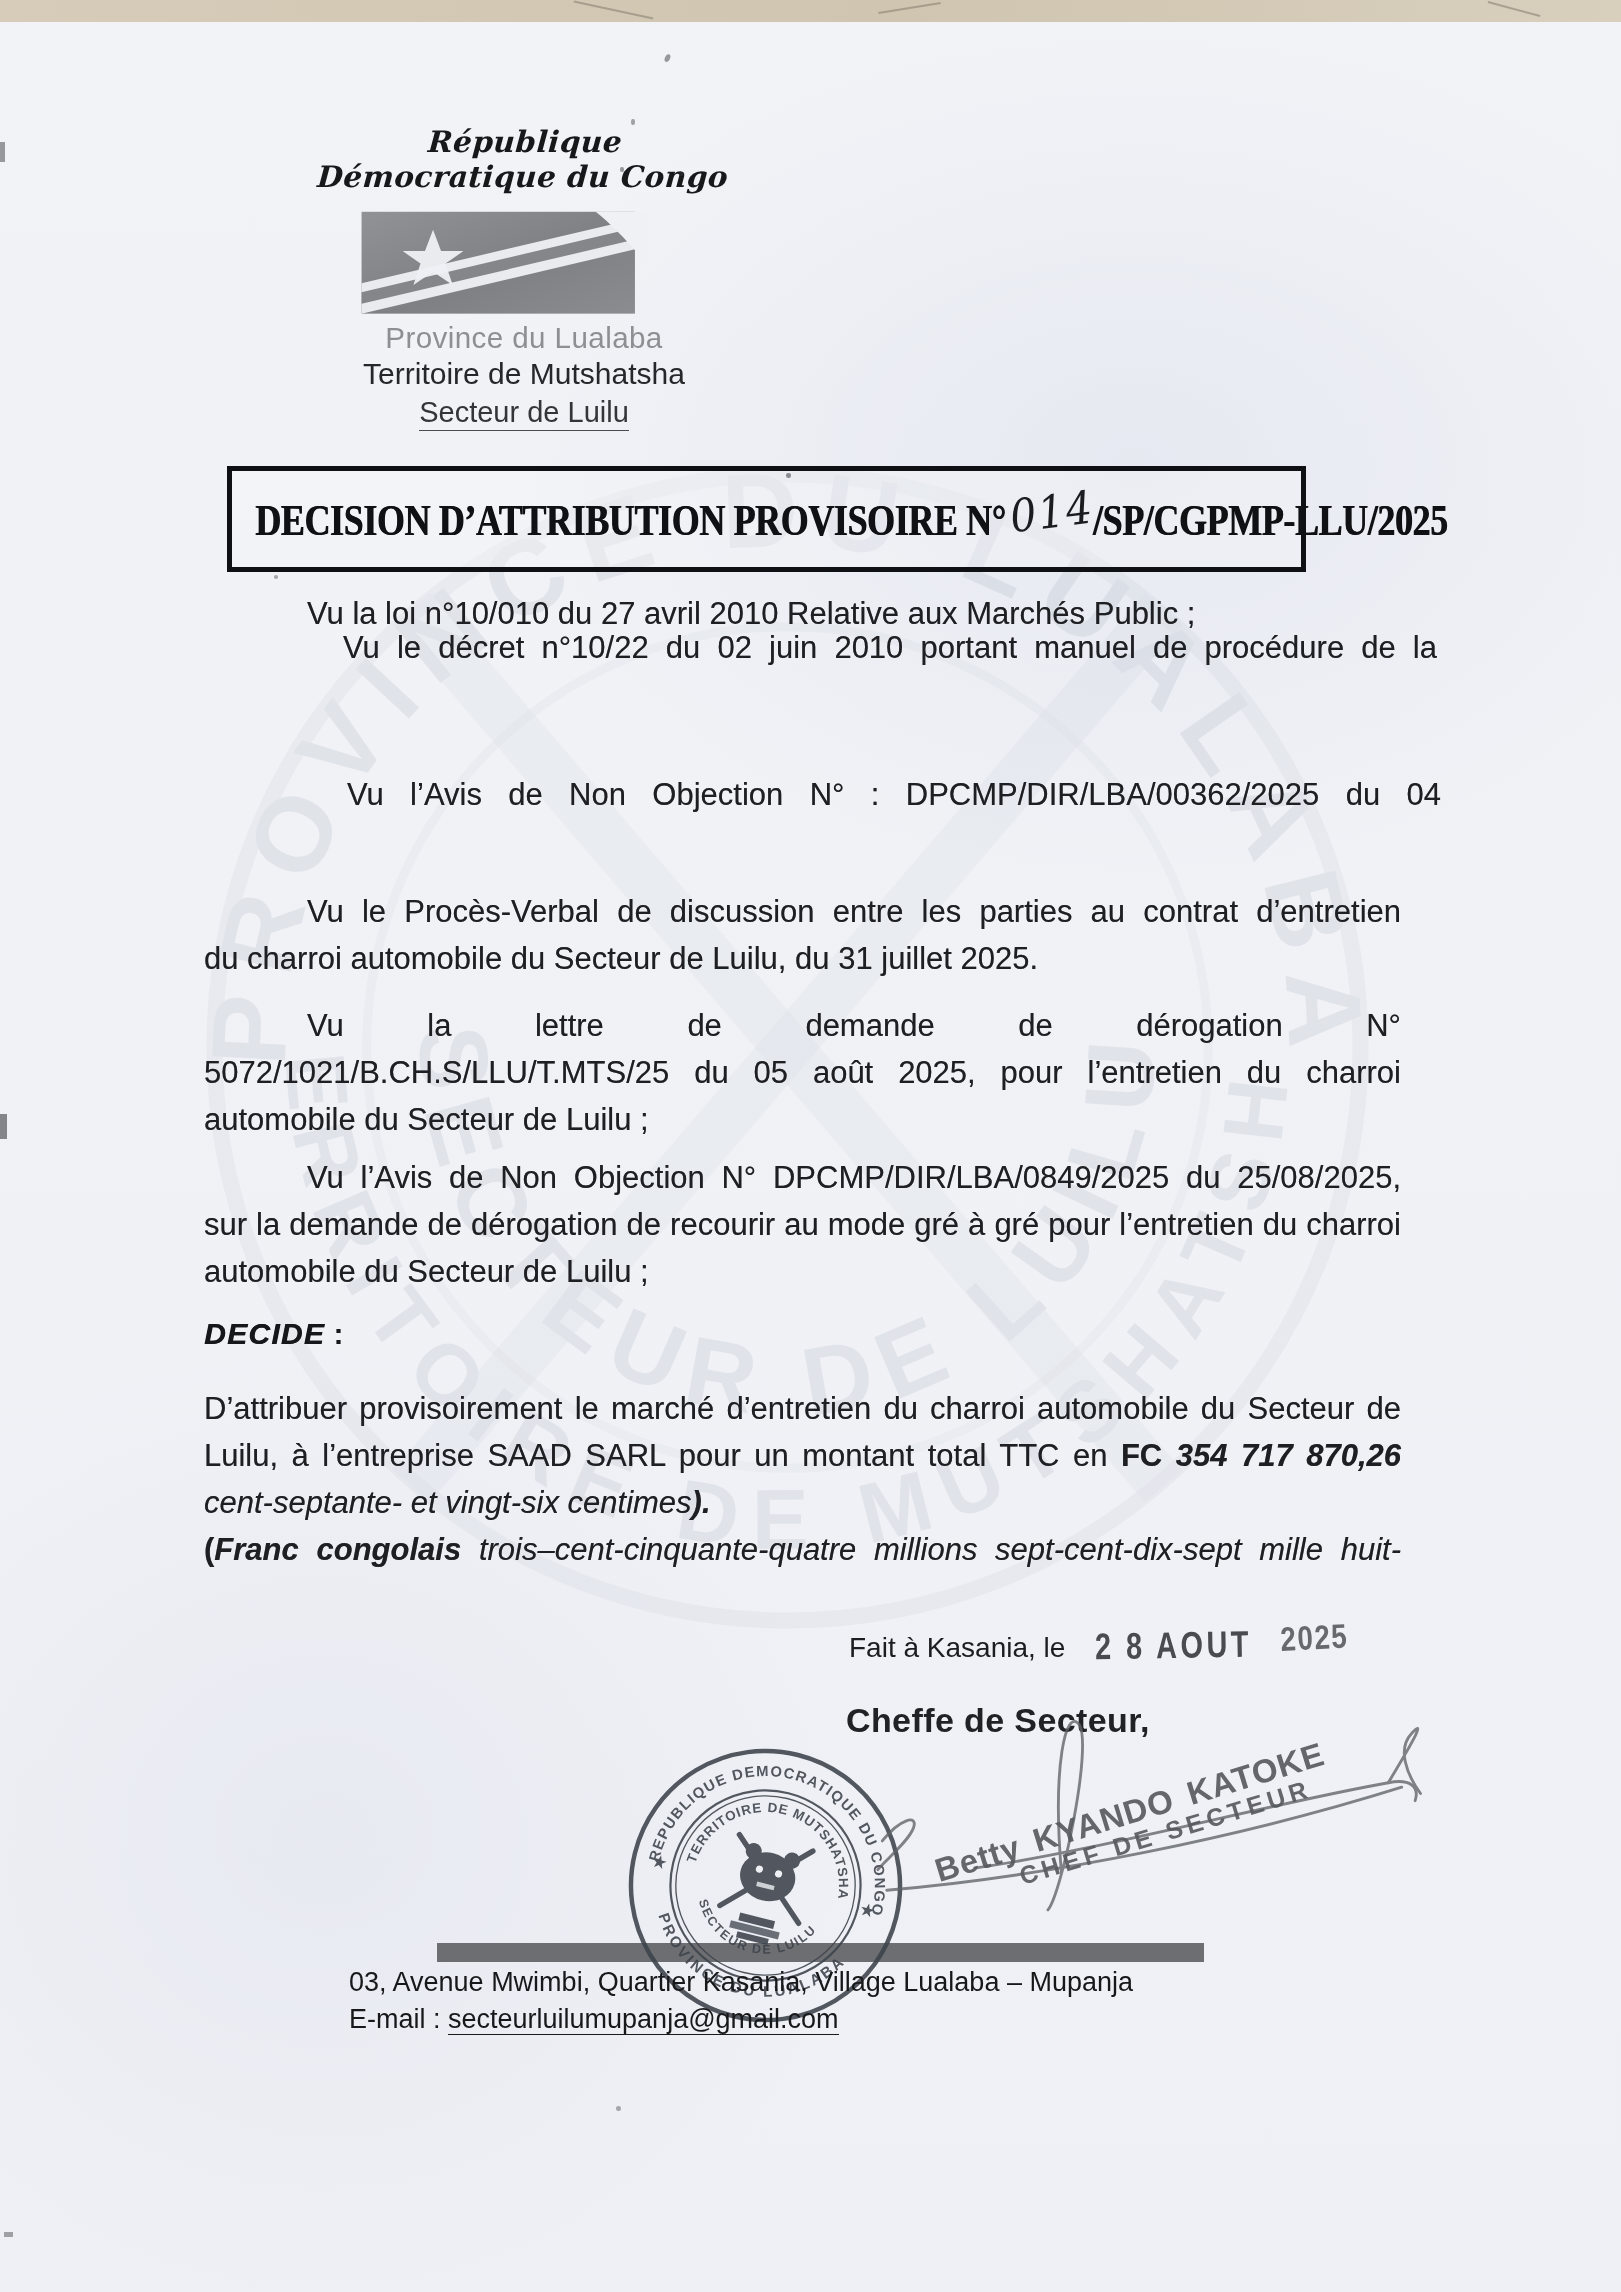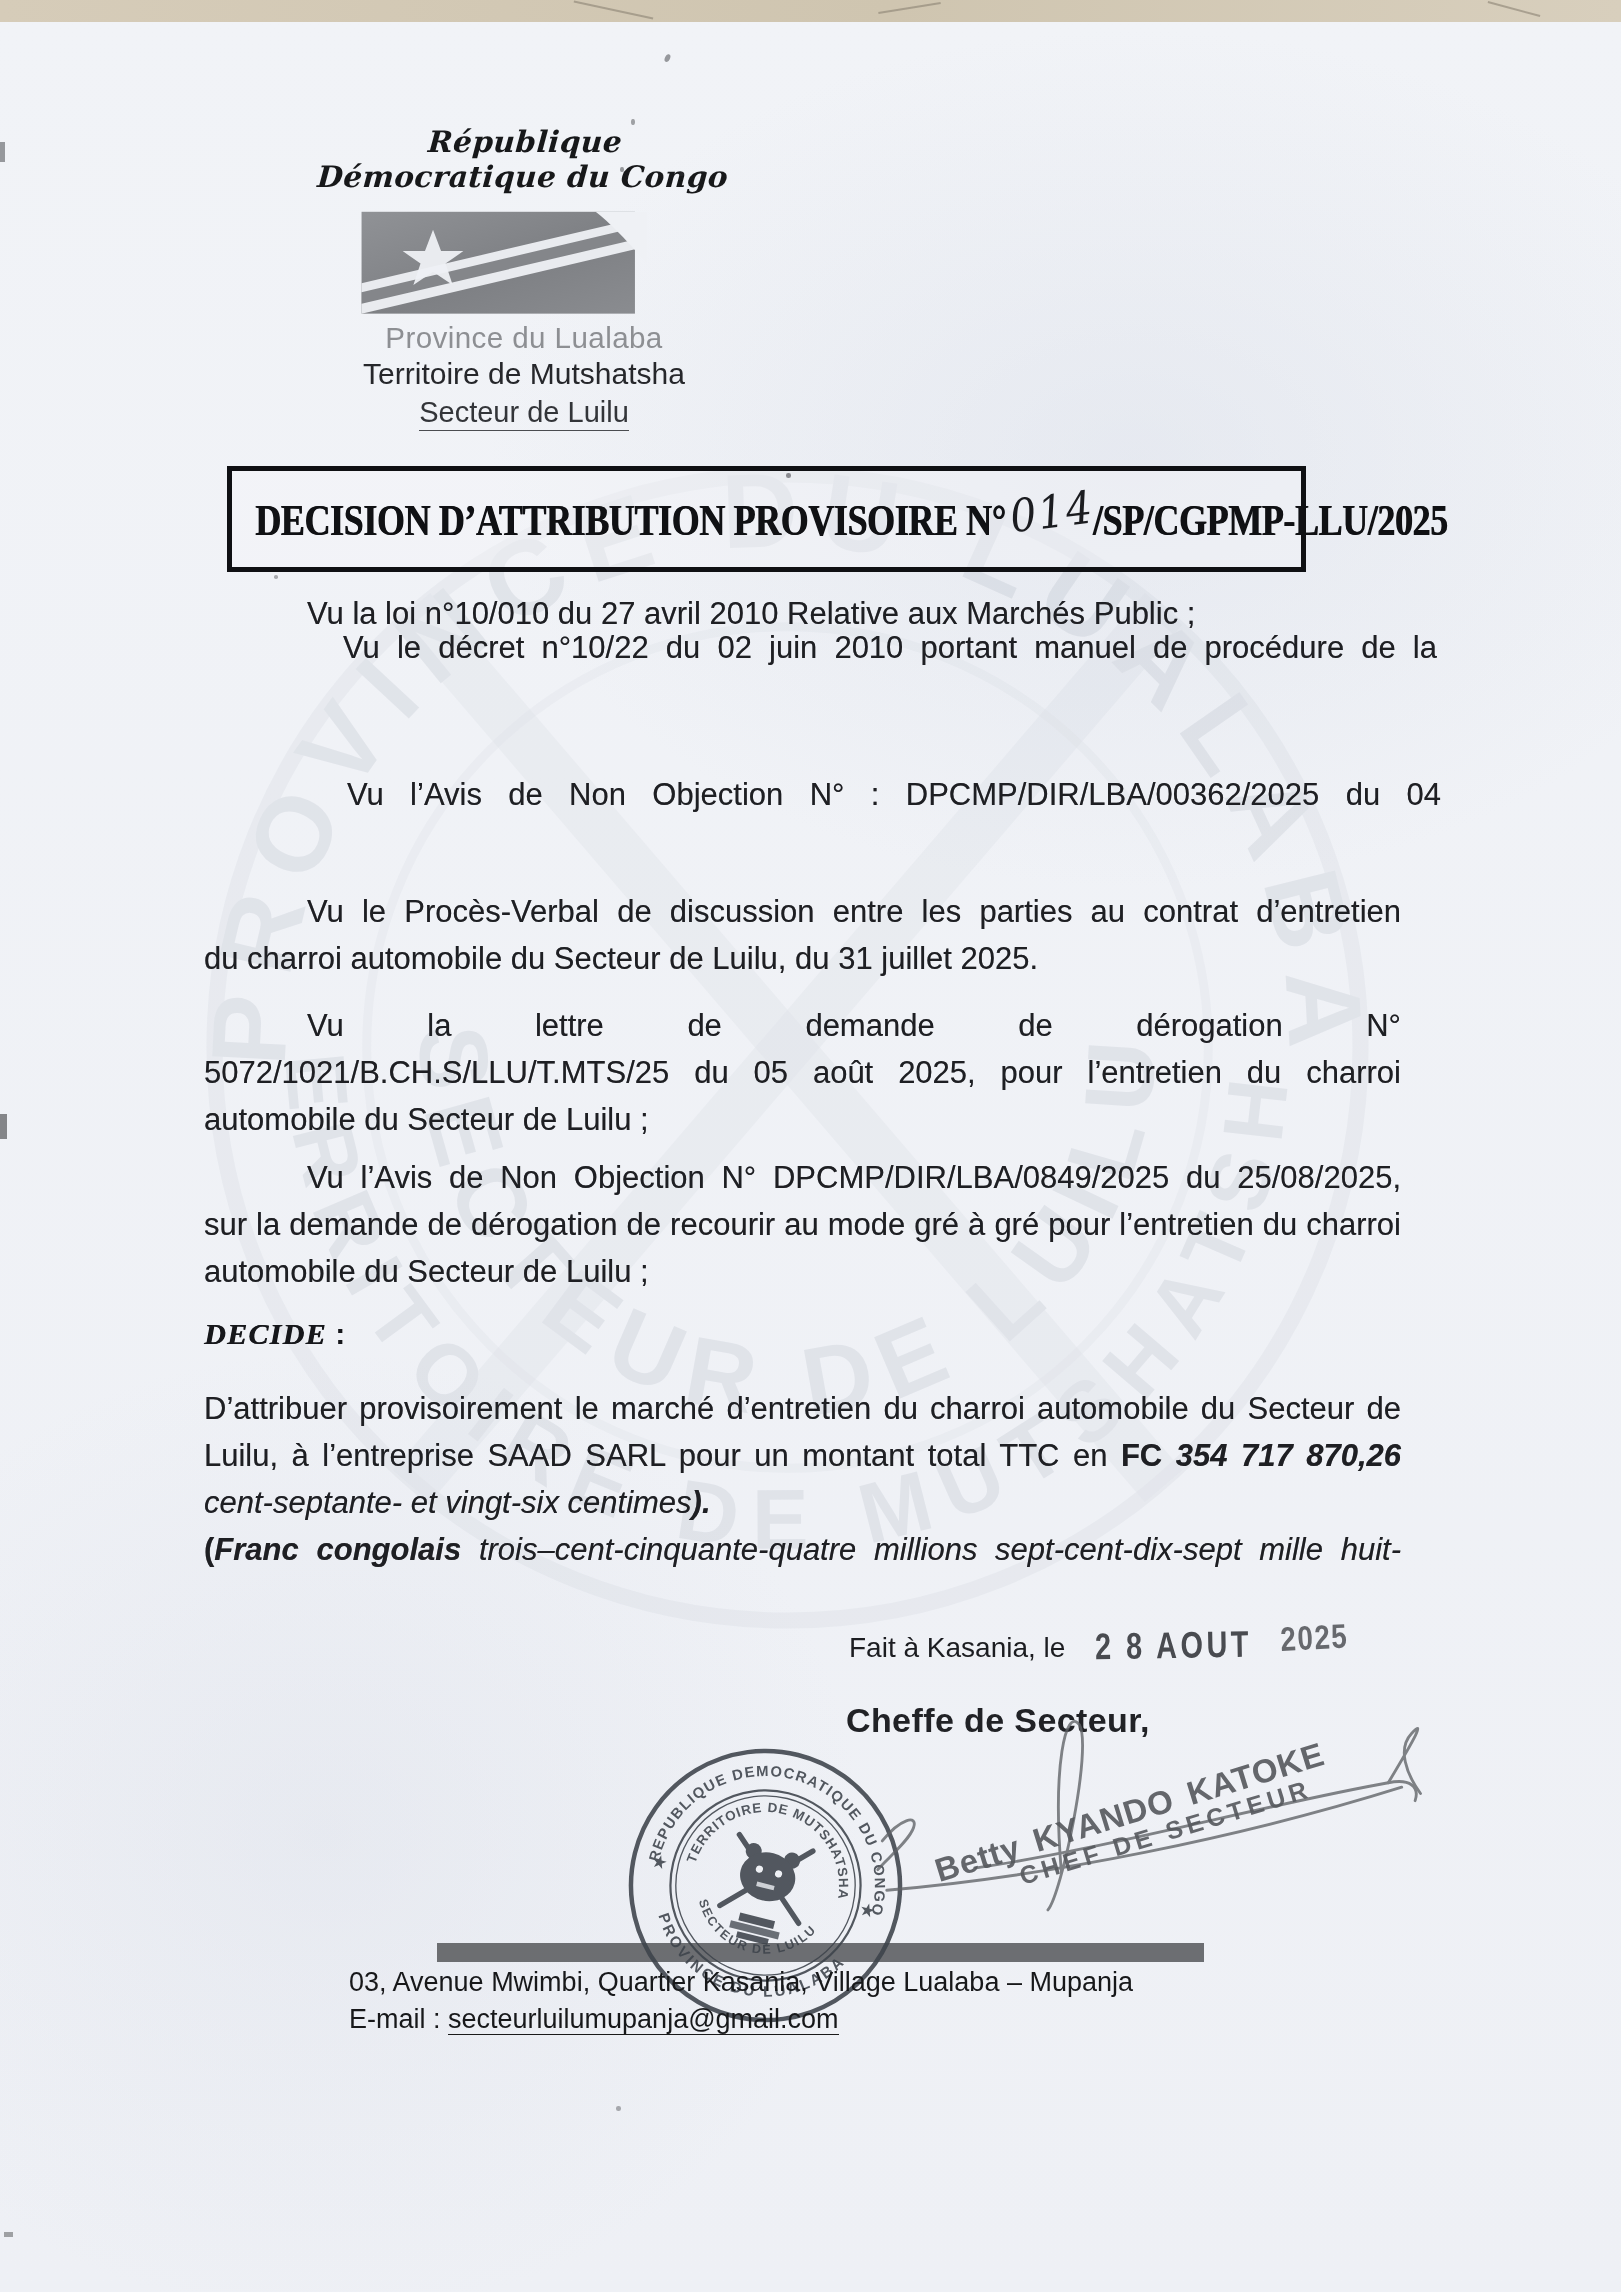--- a/index.html
+++ b/index.html
@@ -62,21 +62,21 @@
   .para{position:absolute;left:204px;width:1197px;font-size:31px;line-height:47px;
     color:#1e1f23;z-index:3;text-shadow:0 0 0.4px rgba(10,10,14,.5);}
   .pline{display:block;}
   .just{text-align:justify;text-align-last:justify;}
   .ind{text-indent:103px;}
   .b{font-weight:700;}
   .i{font-style:italic;}
   .bi{font-weight:700;font-style:italic;}
 
   .decide{position:absolute;left:204px;top:1317px;z-index:3;font-size:30px;color:#16171b;}
-  .decide .lbl{font-weight:700;font-style:italic;letter-spacing:1.3px;text-shadow:0.5px 0 0 currentColor;font-family:Liberation Serif, serif;}
+  .decide .lbl{font-weight:700;font-style:italic;letter-spacing:1.3px;text-shadow:0.5px 0 0 currentColor;}
   .decide .col{font-weight:700;}
 
   
   .dateline{position:absolute;left:849px;top:1624px;z-index:3;font-size:28px;color:#1c1d21;white-space:nowrap;}
   .datestamp{display:inline-block;margin-left:30px;transform:rotate(-1deg);
     font-weight:700;color:#33353a;}
   .datestamp .dm{display:inline-block;font-size:37px;letter-spacing:4.5px;transform:scale(.78,1);transform-origin:left bottom;opacity:.88;}
   .datestamp .yr{display:inline-block;font-size:34px;letter-spacing:1.8px;transform:translateY(-6.3px) rotate(-2deg) scale(.82,1);opacity:.72;margin-left:-23px;}
 
   .signer-title{position:absolute;left:846px;top:1701px;z-index:3;font-size:34px;font-weight:700;color:#212226;letter-spacing:0.4px;}

